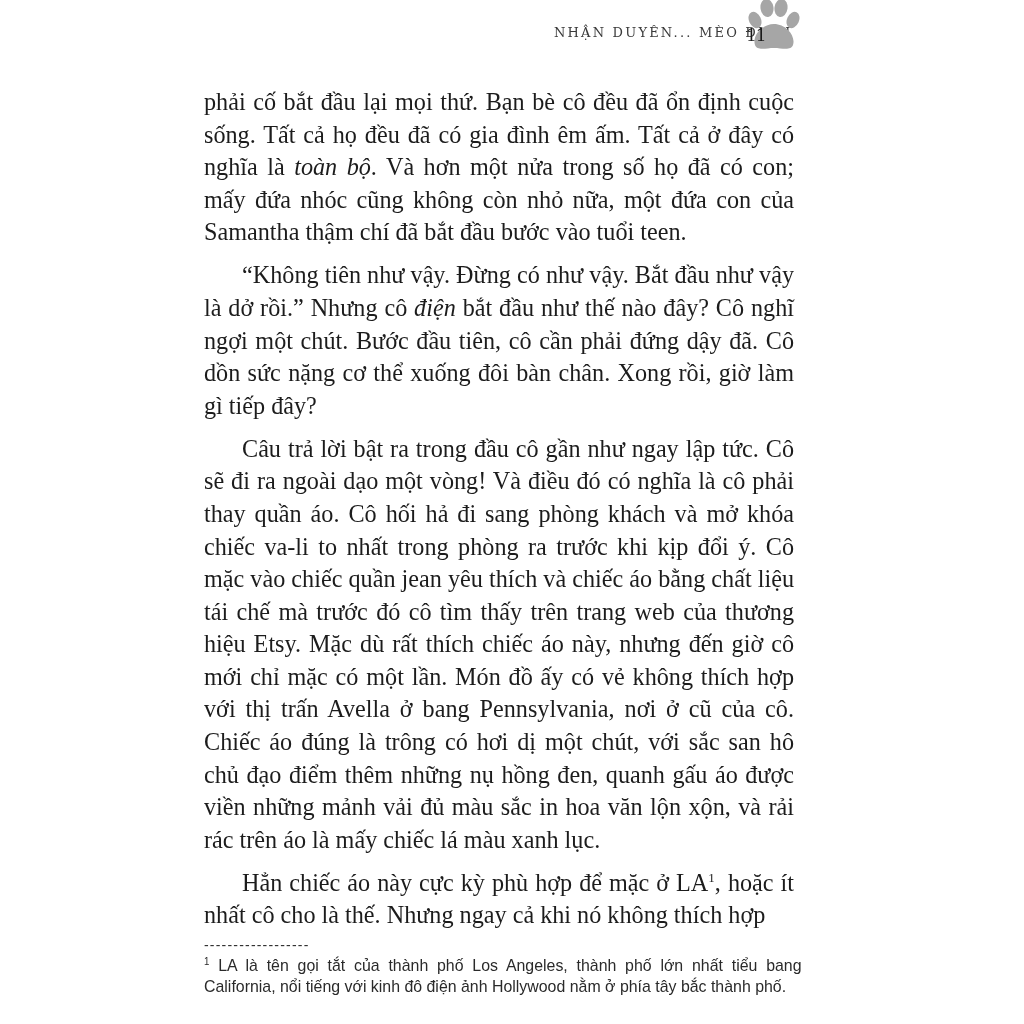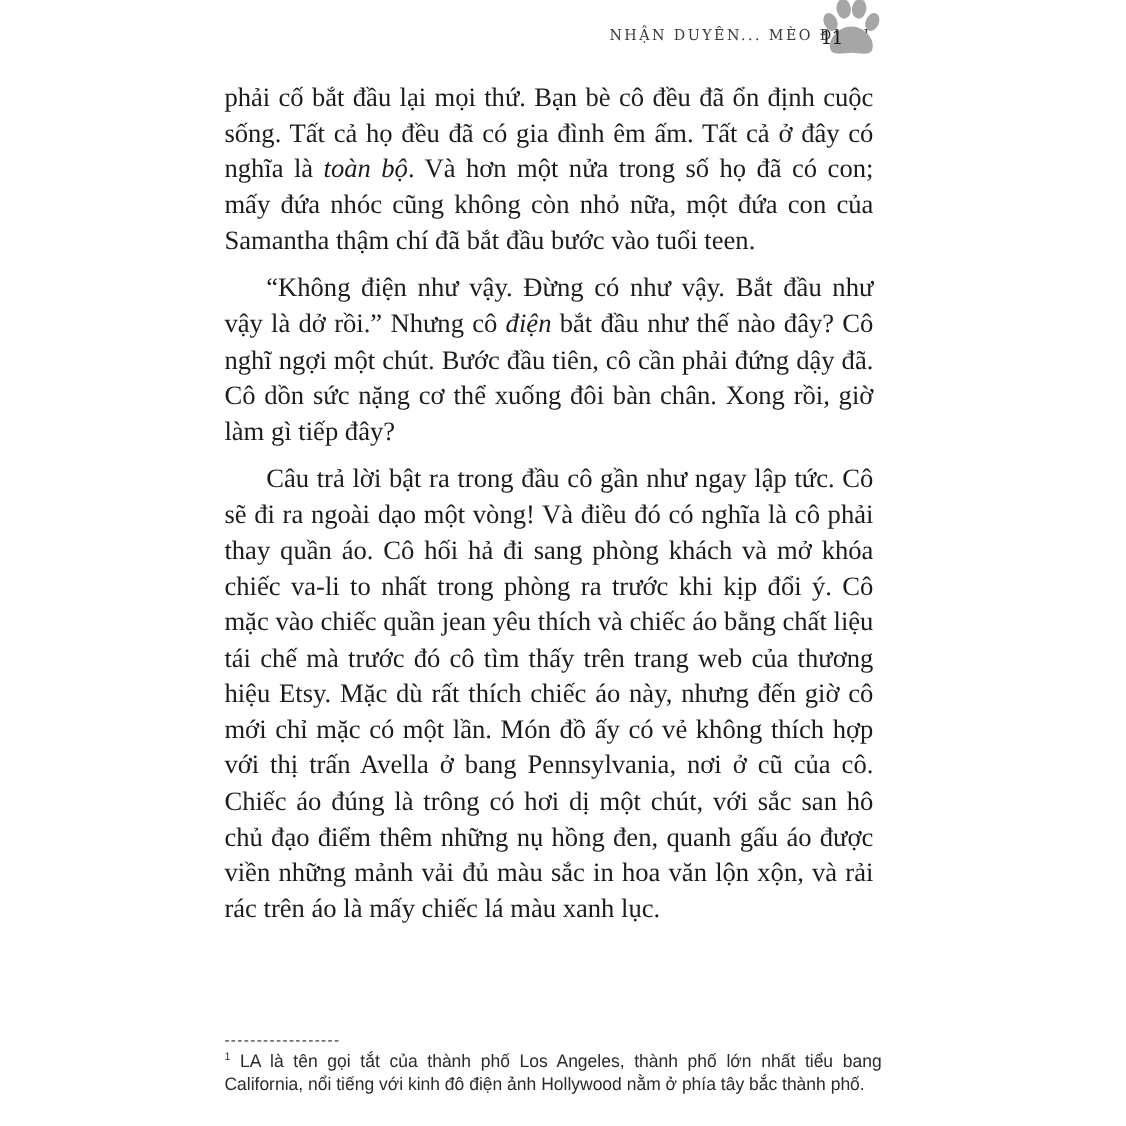--- a/index.html
+++ b/index.html
@@ -50,21 +50,21 @@
       top: 25px;
       width: 56px;
       font-family: "DejaVu Serif", serif;
       font-size: 17px;
       color: #1a1a1a;
       letter-spacing: -1px;
     }
     .body-text {
       position: absolute;
       left: 204px;
-      top: 73px;
+      top: 86px;
       width: 590px;
       font-family: "Liberation Serif", serif;
       font-size: 24.2px;
       line-height: 32.6px;
       text-align: justify;
       color: #1c1c1c;
     }
     .body-text p {
       margin: 0 0 10.4px 0;
     }
@@ -120,18 +120,19 @@
       <ellipse cx="35" cy="8" rx="6.5" ry="9" transform="rotate(8 35 8)" fill="#a6a6a6"></ellipse>
       <ellipse cx="47" cy="20" rx="6" ry="8.5" transform="rotate(25 47 20)" fill="#a6a6a6"></ellipse>
       <path d="M28 24 C 40 24, 50 36, 47 45 C 45 51, 36 48, 28 48 C 20 48, 11 51, 9 45 C 6 36, 16 24, 28 24 Z" fill="#a6a6a6"></path>
     </svg>
   </div>
   <div class="page-number">11</div>
 </header>
 
 <main class="body-text">
   <p><span>phải cố bắt đầu lại mọi thứ. Bạn bè cô đều đã ổn định cuộc sống. Tất cả họ đều đã có gia đình êm ấm. Tất cả ở đây có nghĩa là </span><em>toàn bộ</em><span>. Và hơn một nửa trong số họ đã có con; mấy đứa nhóc cũng không còn nhỏ nữa, một đứa con của Samantha thậm chí đã bắt đầu bước vào tuổi teen.</span></p>
-  <p class="indent"><span>“Không điện như vậy. Đừng có như vậy. Bắt đầu như vậy là dở rồi.” Nhưng cô </span><em>điện</em><span> bắt đầu như thế nào đây? Cô nghĩ ngợi một chút. Bước đầu tiên, cô cần phải đứng dậy đã. Cô dồn sức nặng cơ thể xuống đôi bàn chân. Xong rồi, giờ làm gì tiếp đây?</span></p>
+  <p class="indent"><span>“Không tiên như vậy. Đừng có như vậy. Bắt đầu như vậy là dở rồi.” Nhưng cô </span><em>điện</em><span> bắt đầu như thế nào đây? Cô nghĩ ngợi một chút. Bước đầu tiên, cô cần phải đứng dậy đã. Cô dồn sức nặng cơ thể xuống đôi bàn chân. Xong rồi, giờ làm gì tiếp đây?</span></p>
   <p class="indent"><span>Câu trả lời bật ra trong đầu cô gần như ngay lập tức. Cô sẽ đi ra ngoài dạo một vòng! Và điều đó có nghĩa là cô phải thay quần áo. Cô hối hả đi sang phòng khách và mở khóa chiếc va-li to nhất trong phòng ra trước khi kịp đổi ý. Cô mặc vào chiếc quần jean yêu thích và chiếc áo bằng chất liệu tái chế mà trước đó cô tìm thấy trên trang web của thương hiệu Etsy. Mặc dù rất thích chiếc áo này, nhưng đến giờ cô mới chỉ mặc có một lần. Món đồ ấy có vẻ không thích hợp với thị trấn Avella ở bang Pennsylvania, nơi ở cũ của cô. Chiếc áo đúng là trông có hơi dị một chút, với sắc san hô chủ đạo điểm thêm những nụ hồng đen, quanh gấu áo được viền những mảnh vải đủ màu sắc in hoa văn lộn xộn, và rải rác trên áo là mấy chiếc lá màu xanh lục.</span></p>
+  <p class="indent"><span>Hẳn chiếc áo này cực kỳ phù hợp để mặc ở LA</span><sup>1</sup><span>, hoặc ít nhất cô cho là thế. Nhưng ngay cả khi nó không thích hợp</span></p>
 </main>
 
 <div class="footnote-rule">------------------</div>
 <div class="footnote"><sup>1</sup><span> LA là tên gọi tắt của thành phố Los Angeles, thành phố lớn nhất tiểu bang California, nổi tiếng với kinh đô điện ảnh Hollywood nằm ở phía tây bắc thành phố.</span></div>
 
 </body></html>

